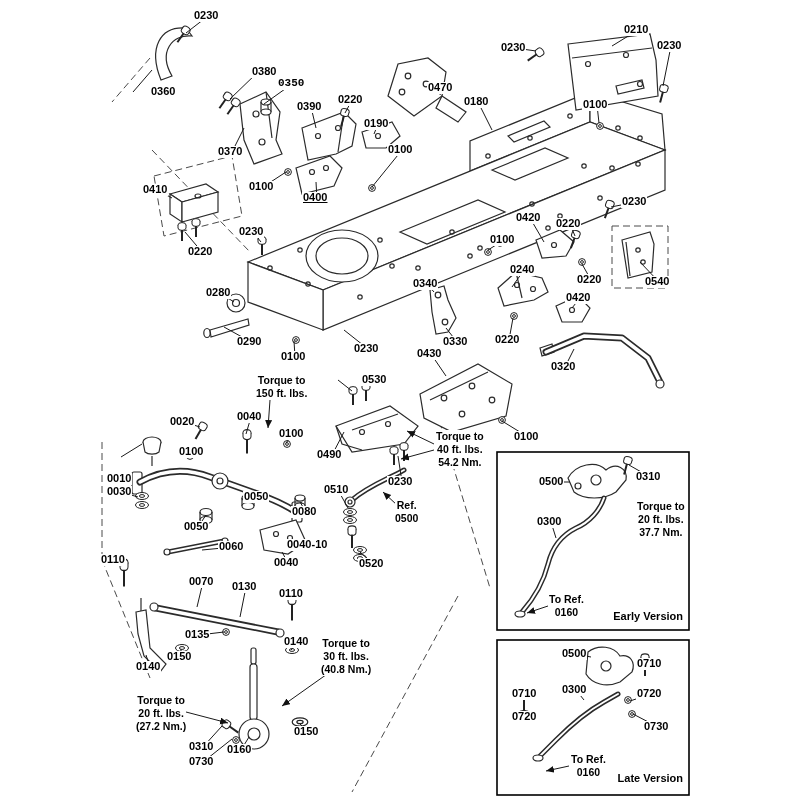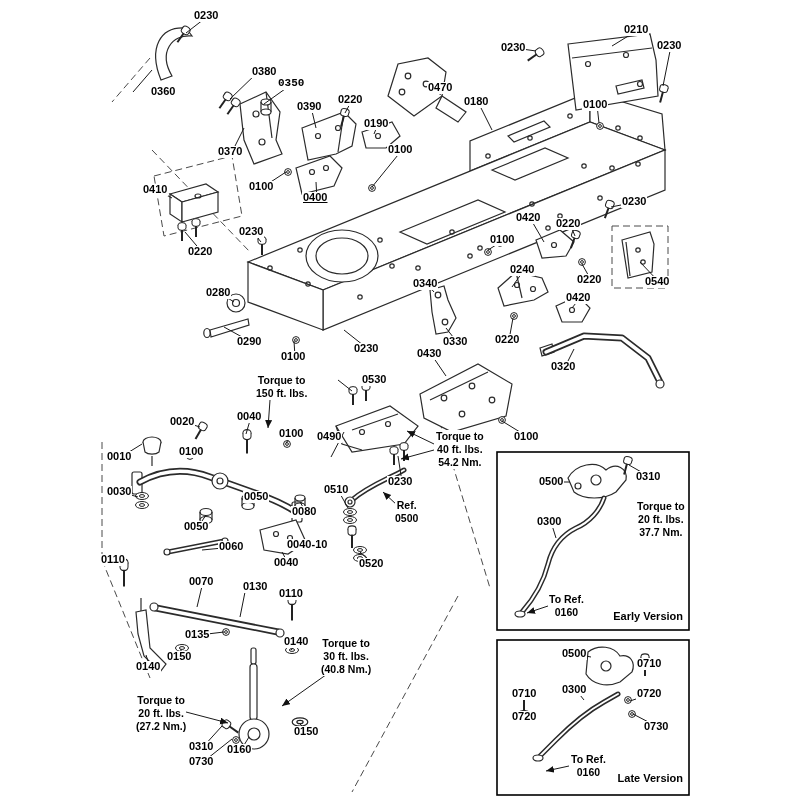--- a/index.html
+++ b/index.html
@@ -431,36 +431,36 @@
       <div class="callout" style="left: 280px; top: 351px;">0100</div>
       <div class="callout" style="left: 353px; top: 343px;">0230</div>
       <div class="callout" style="left: 442px; top: 336px;">0330</div>
       <div class="callout" style="left: 416px; top: 348px;">0430</div>
       <div class="callout" style="left: 494px; top: 334px;">0220</div>
       <div class="callout" style="left: 550px; top: 361px;">0320</div>
       <div class="callout" style="left: 323px; top: 374px; margin-left: 38px;">0530</div>
       <div class="callout" style="left: 169px; top: 416px;">0020</div>
       <div class="callout" style="left: 236px; top: 411px;">0040</div>
       <div class="callout" style="left: 278px; top: 428px;">0100</div>
-      <div class="callout" style="left: 106px; top: 451px;">0010</div>
+      <div class="callout" style="left: 106px; top: 473px;">0010</div>
       <div class="callout" style="left: 178px; top: 446px;">0100</div>
       <div class="callout" style="left: 106px; top: 486px;">0030</div>
       <div class="callout" style="left: 243px; top: 491px;">0050</div>
-      <div class="callout" style="left: 316px; top: 431px;">0490</div>
+      <div class="callout" style="left: 316px; top: 449px;">0490</div>
       <div class="callout" style="left: 323px; top: 484px;">0510</div>
       <div class="callout" style="left: 387px; top: 476px;">0230</div>
       <div class="callout" style="left: 513px; top: 431px;">0100</div>
       <div class="callout" style="left: 291px; top: 506px;">0080</div>
       <div class="callout" style="left: 183px; top: 521px;">0050</div>
       <div class="callout" style="left: 286px; top: 539px;">0040-10</div>
       <div class="callout" style="left: 218px; top: 541px;">0060</div>
       <div class="callout" style="left: 273px; top: 557px;">0040</div>
       <div class="callout" style="left: 100px; top: 554px;">0110</div>
       <div class="callout" style="left: 188px; top: 576px;">0070</div>
-      <div class="callout" style="left: 231px; top: 581px; margin-left: 11px;">0130</div>
+      <div class="callout" style="left: 231px; top: 581px;">0130</div>
       <div class="callout" style="left: 278px; top: 588px;">0110</div>
       <div class="callout" style="left: 358px; top: 558px;">0520</div>
       <div class="callout" style="left: 184px; top: 629px;">0135</div>
       <div class="callout" style="left: 283px; top: 636px;">0140</div>
       <div class="callout" style="left: 166px; top: 651px;">0150</div>
       <div class="callout" style="left: 135px; top: 661px;">0140</div>
       <div class="callout" style="left: 188px; top: 741px;">0310</div>
       <div class="callout" style="left: 188px; top: 756px;">0730</div>
       <div class="callout" style="left: 226px; top: 744px;">0160</div>
       <div class="callout" style="left: 293px; top: 726px;">0150</div>

